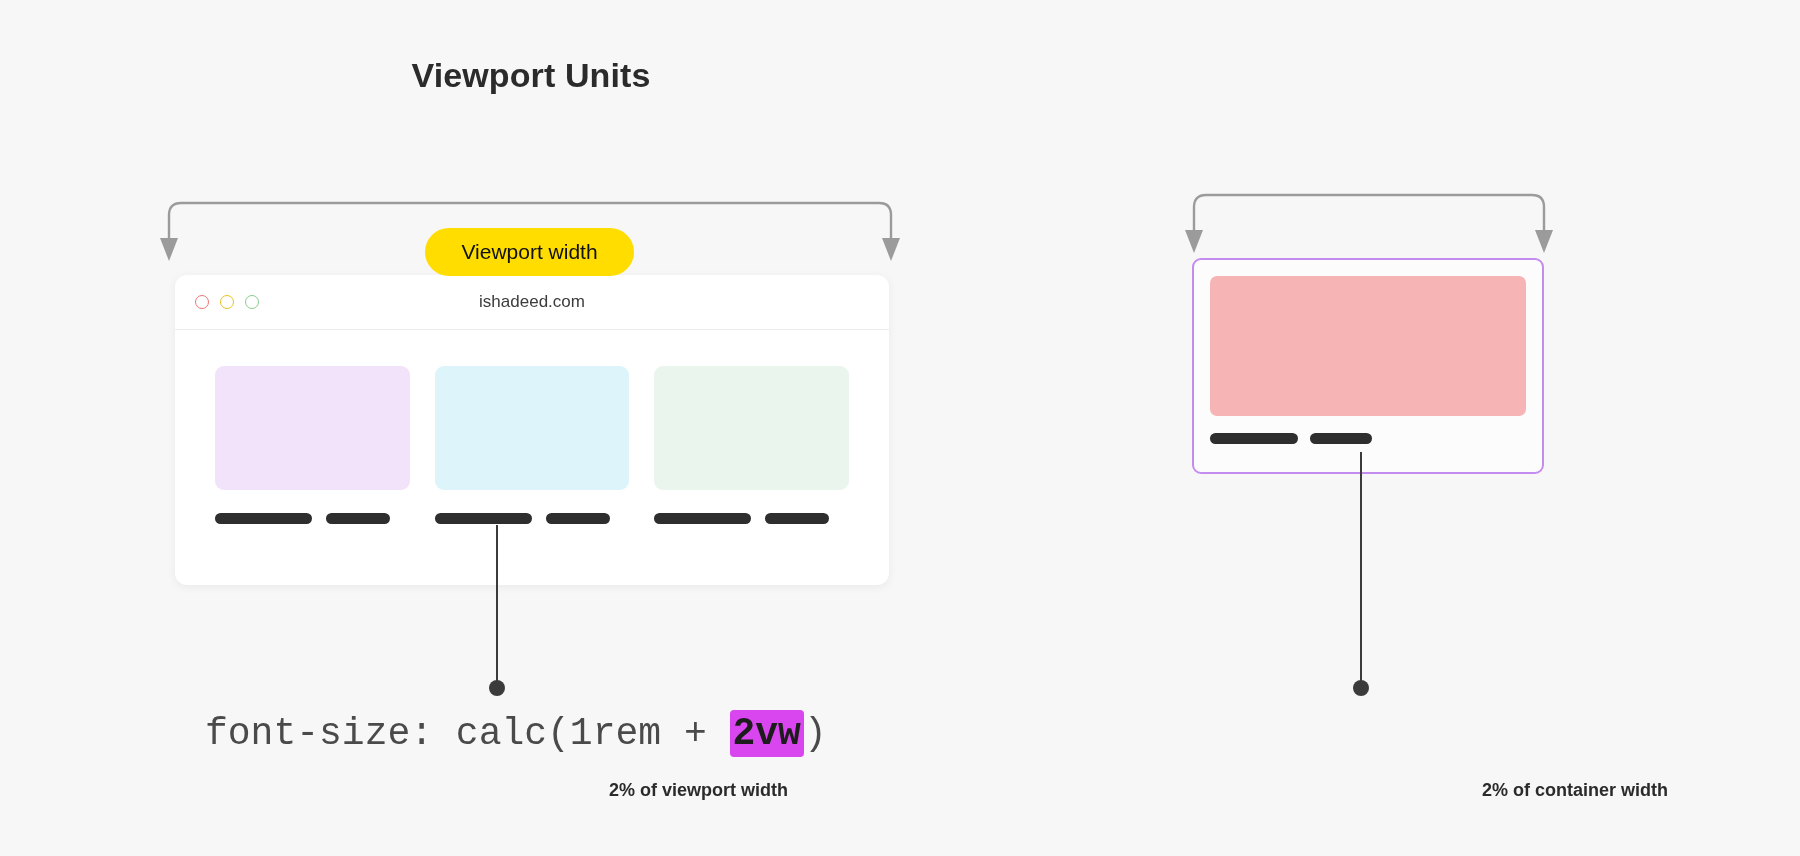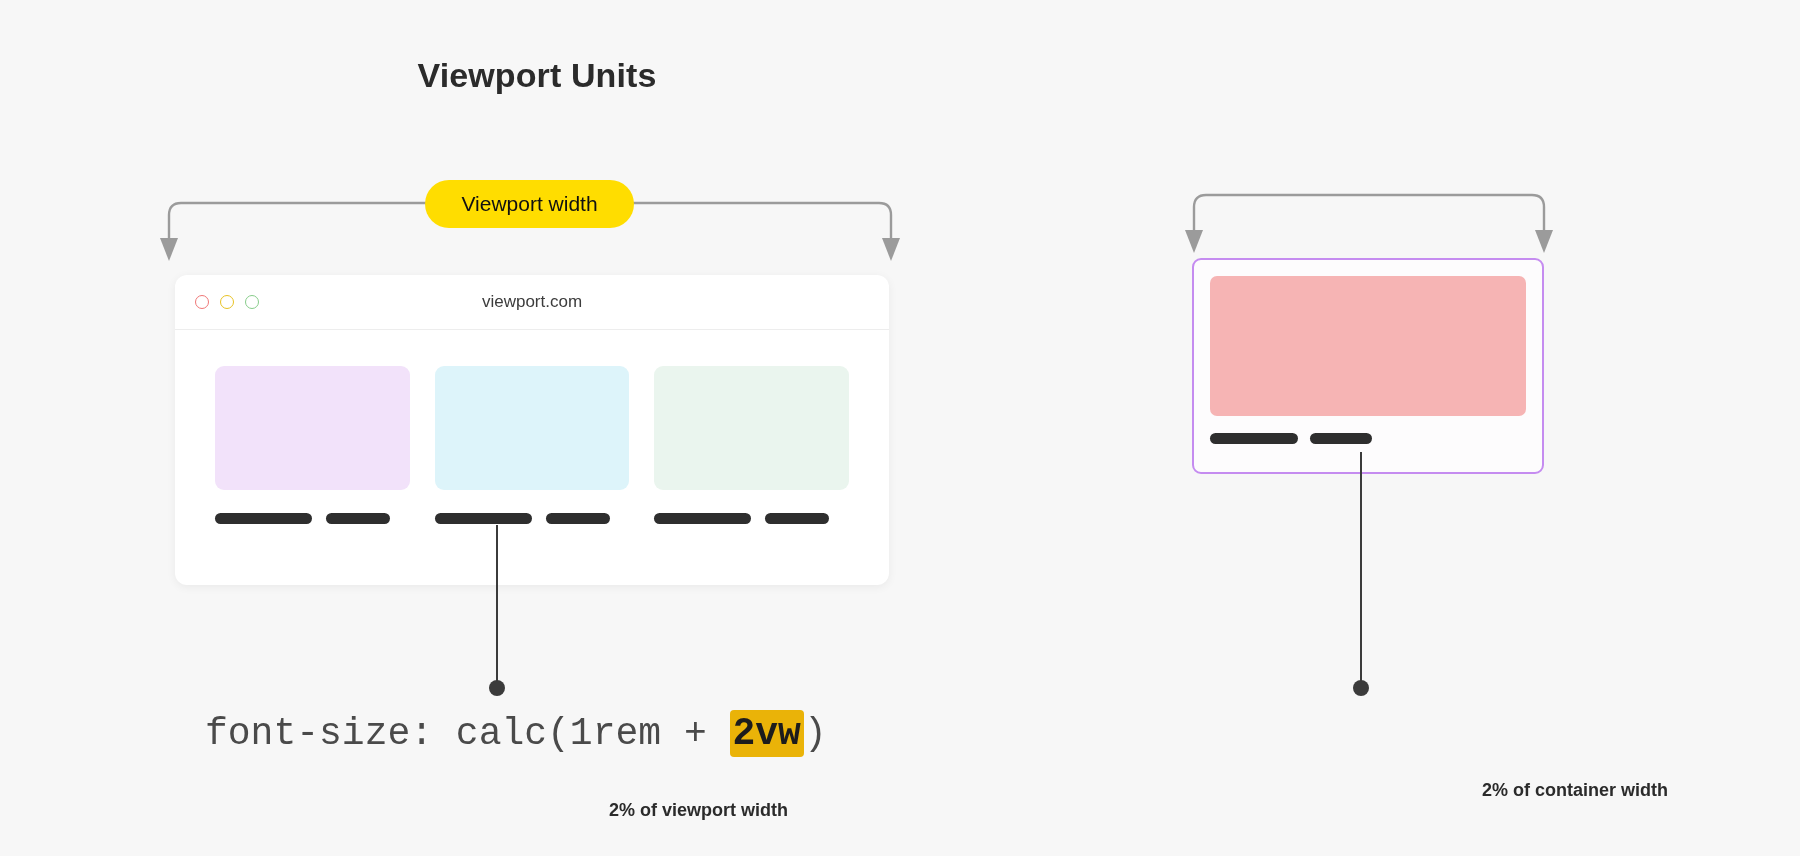--- a/index.html
+++ b/index.html
@@ -28,21 +28,21 @@
   .panel-title {
     position: absolute;
     font-size: 34px;
     font-weight: 700;
     color: #2b2b2b;
     letter-spacing: 0.1px;
     white-space: nowrap;
     text-align: center;
   }
   #title-viewport {
-    left: 6px;
+    left: 0;
     top: 56px;
     width: 1062px;
   }
   #title-query {
     left: 1010px;
     top: 56px;
     width: 730px;
   }
 
   
@@ -51,20 +51,21 @@
     background: #ffdd00;
     color: #111111;
     border-radius: 999px;
     font-size: 21px;
     font-weight: 400;
     display: flex;
     align-items: center;
     justify-content: center;
     white-space: nowrap;
     z-index: 6;
+    margin-top: 48px;
   }
   #badge-viewport {
     left: 425px;
     top: 180px;
     width: 209px;
     height: 48px;
   }
   #badge-container {
     left: 1251px;
     top: 172px;
@@ -206,37 +207,37 @@
     font-family: "Liberation Mono", "DejaVu Sans Mono", monospace;
     font-size: 38px;
     color: #4a4a4a;
     white-space: pre;
     letter-spacing: 0px;
     z-index: 4;
   }
   #code-viewport { left: 205px; top: 712px; }
   #code-query    { left: 1062px; top: 712px; }
   .hl {
-    background: #eab308;
+    background: #d946ef;
     color: #1c1c1c;
     font-weight: 700;
     border-radius: 4px;
     padding: 2px 3px;
   }
 
   
   .caption {
     position: absolute;
     font-size: 18px;
     font-weight: 700;
     color: #2b2b2b;
     white-space: nowrap;
     z-index: 4;
   }
-  #caption-viewport { left: 609px; top: 800px; }
+  #caption-viewport { left: 609px; top: 780px; }
   #caption-query    { left: 1482px; top: 780px; text-align: center; }
 </style>
 </head>
 <body>
 
 <div class="stage">
 
   <div class="panel-title" id="title-viewport">Viewport Units</div>
 
   <svg class="bracket" id="bracket-viewport" width="740" height="70" viewBox="0 0 740 70">
@@ -253,21 +254,21 @@
 
   <div class="badge" id="badge-viewport">Viewport width</div>
 
   <div id="browser-window">
     <div id="browser-chrome">
       <div id="traffic-lights">
         <span class="light red"></span>
         <span class="light yellow"></span>
         <span class="light green"></span>
       </div>
-      <div id="browser-url">viewport.com</div>
+      <div id="browser-url">ishadeed.com</div>
     </div>
 
     <div id="browser-body">
       <div class="vcard">
         <div class="vcard-box lavender"></div>
         <div class="vcard-lines">
           <div class="bar long"></div>
           <div class="bar short"></div>
         </div>
       </div>

